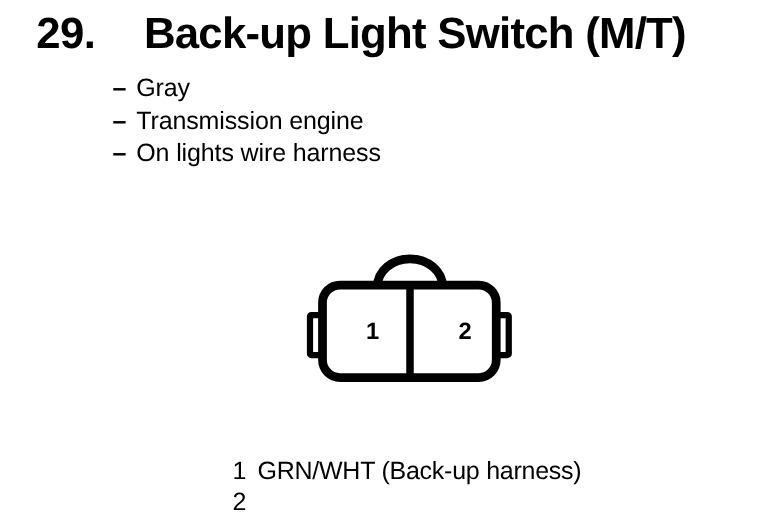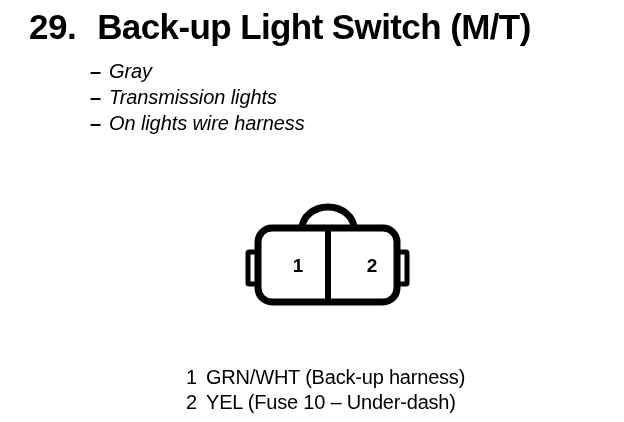--- a/index.html
+++ b/index.html
@@ -29,21 +29,21 @@
     padding-left: 22px;
   }
   .heading-number {
     margin-left: 7px;
     font-size: 35px;
     font-weight: bold;
     line-height: 42px;
     letter-spacing: -0.5px;
   }
   .heading-title {
-    margin-left: 21px;
+    margin-left: 39px;
     font-size: 35px;
     font-weight: bold;
     line-height: 42px;
     letter-spacing: -0.6px;
     white-space: nowrap;
   }
 
   
   .bullets {
     position: absolute;
@@ -60,21 +60,20 @@
     white-space: nowrap;
   }
   .bullet-dash {
     width: 19px;
     flex: 0 0 19px;
     font-size: 20px;
     font-weight: bold;
   }
   .bullet-text {
     letter-spacing: -0.1px;
-    font-style: italic;
   }
 
   
   .connector {
     position: absolute;
     left: 240px;
     top: 200px;
     width: 175px;
     height: 115px;
   }
@@ -125,21 +124,21 @@
 
 <div class="bullets">
 
   <div class="bullet-row">
     <span class="bullet-dash">–</span>
     <span class="bullet-text">Gray</span>
   </div>
 
   <div class="bullet-row">
     <span class="bullet-dash">–</span>
-    <span class="bullet-text">Transmission lights</span>
+    <span class="bullet-text">Transmission engine</span>
   </div>
 
   <div class="bullet-row">
     <span class="bullet-dash">–</span>
     <span class="bullet-text">On lights wire harness</span>
   </div>
 
 </div>
 
 <div class="connector">
@@ -162,16 +161,15 @@
 
 <div class="legend">
 
   <div class="legend-row">
     <span class="legend-pin">1</span>
     <span class="legend-desc">GRN/WHT (Back-up harness)</span>
   </div>
 
   <div class="legend-row">
     <span class="legend-pin">2</span>
-    <span class="legend-desc">YEL (Fuse 10 – Under-dash)</span>
   </div>
 
 </div>
 
 </body></html>

